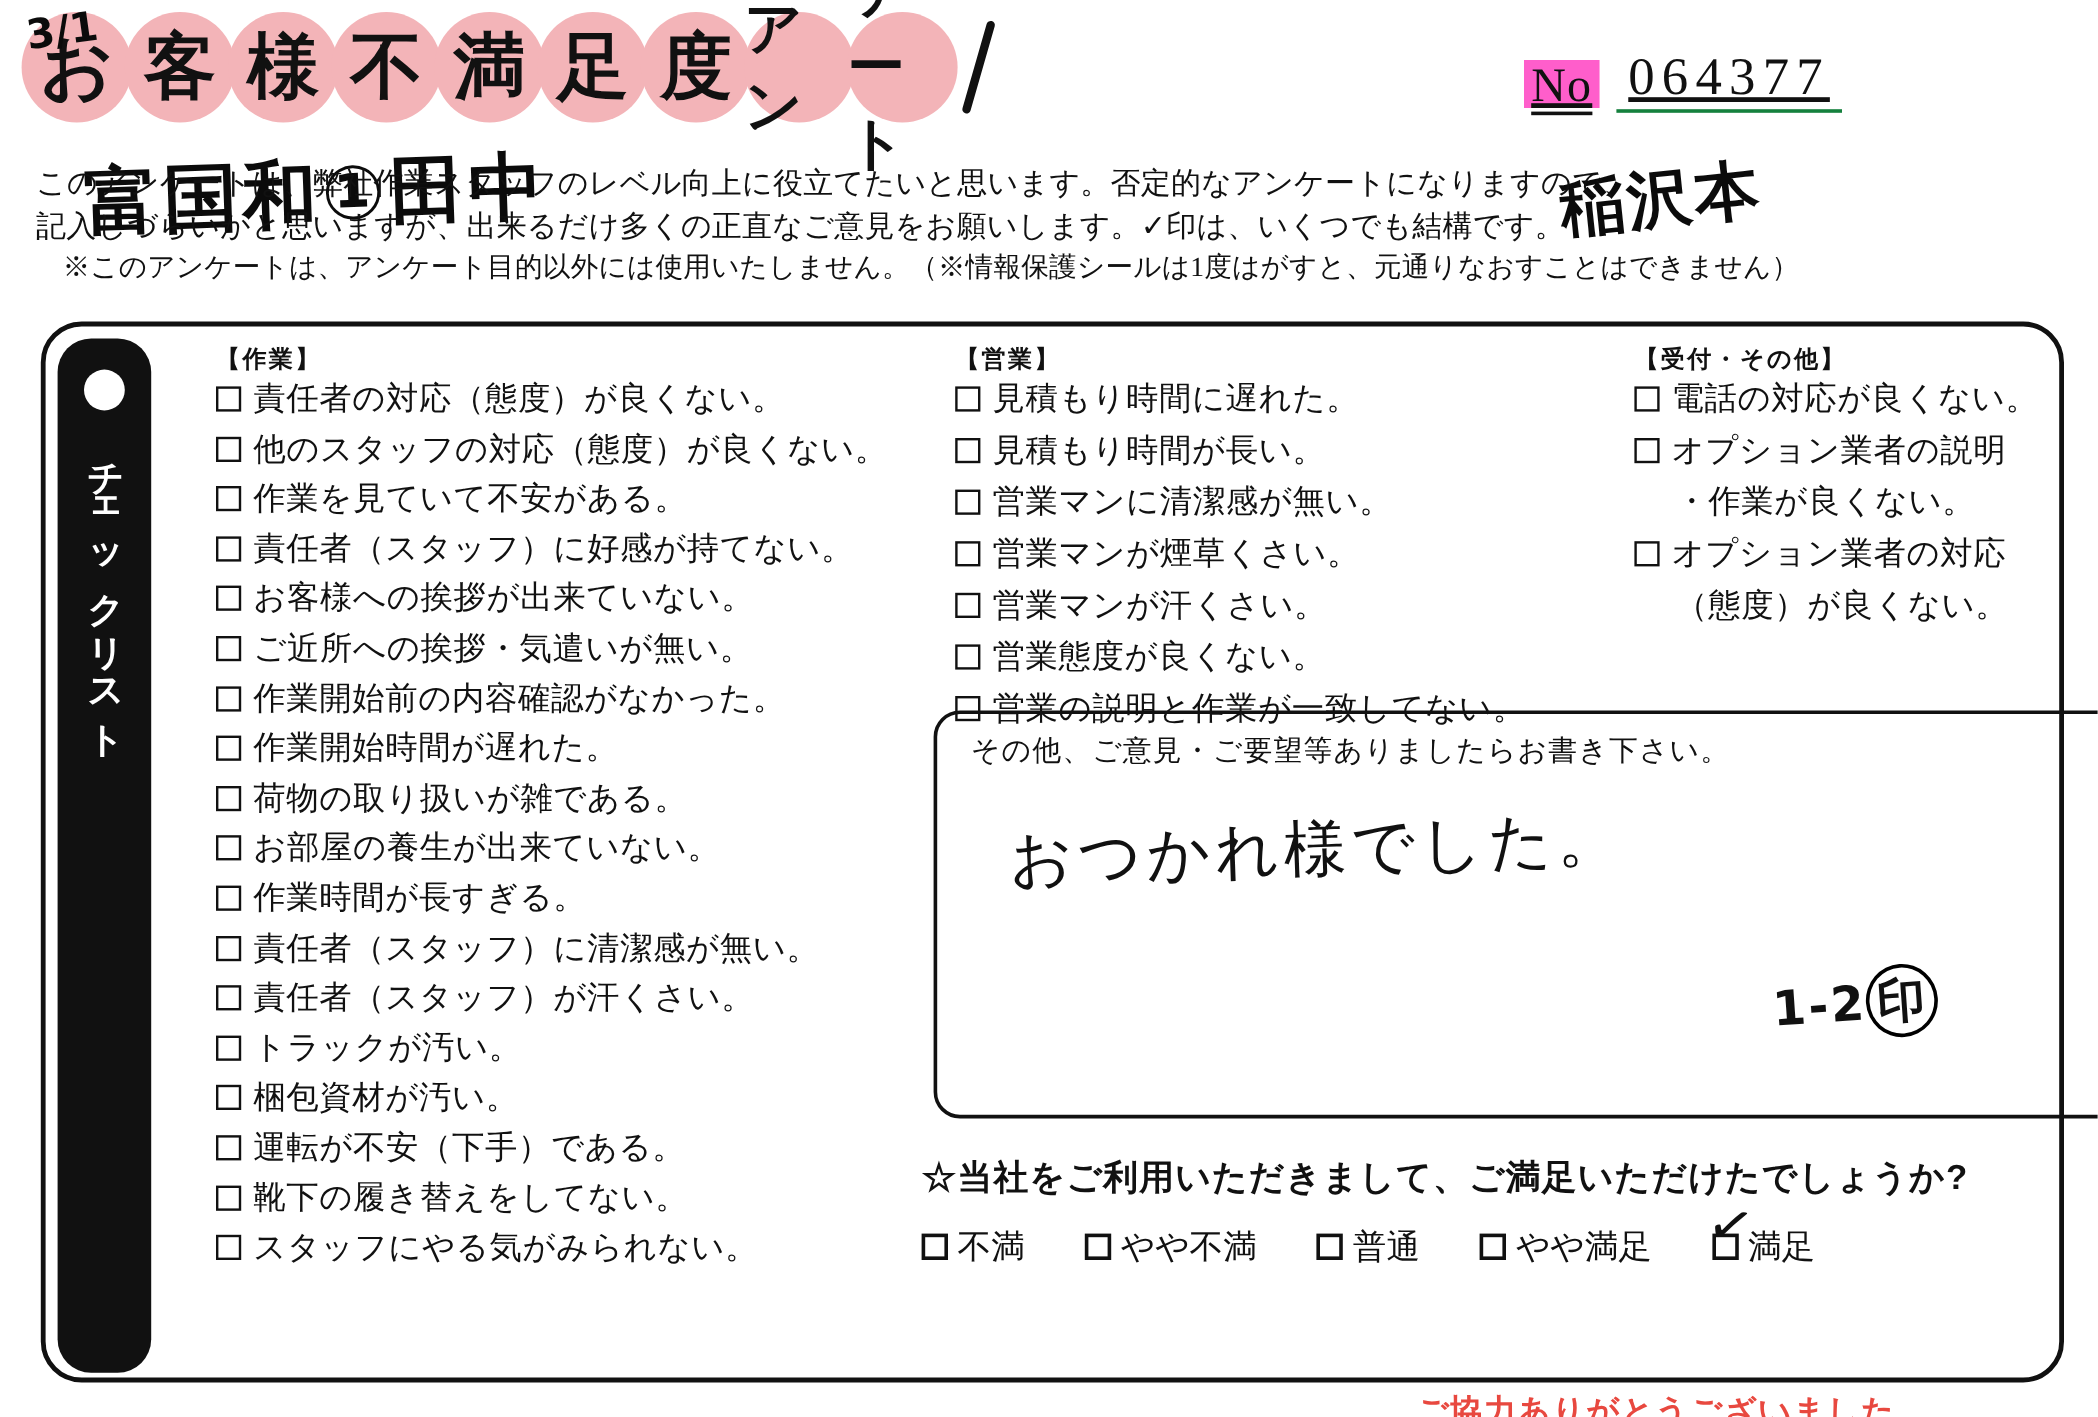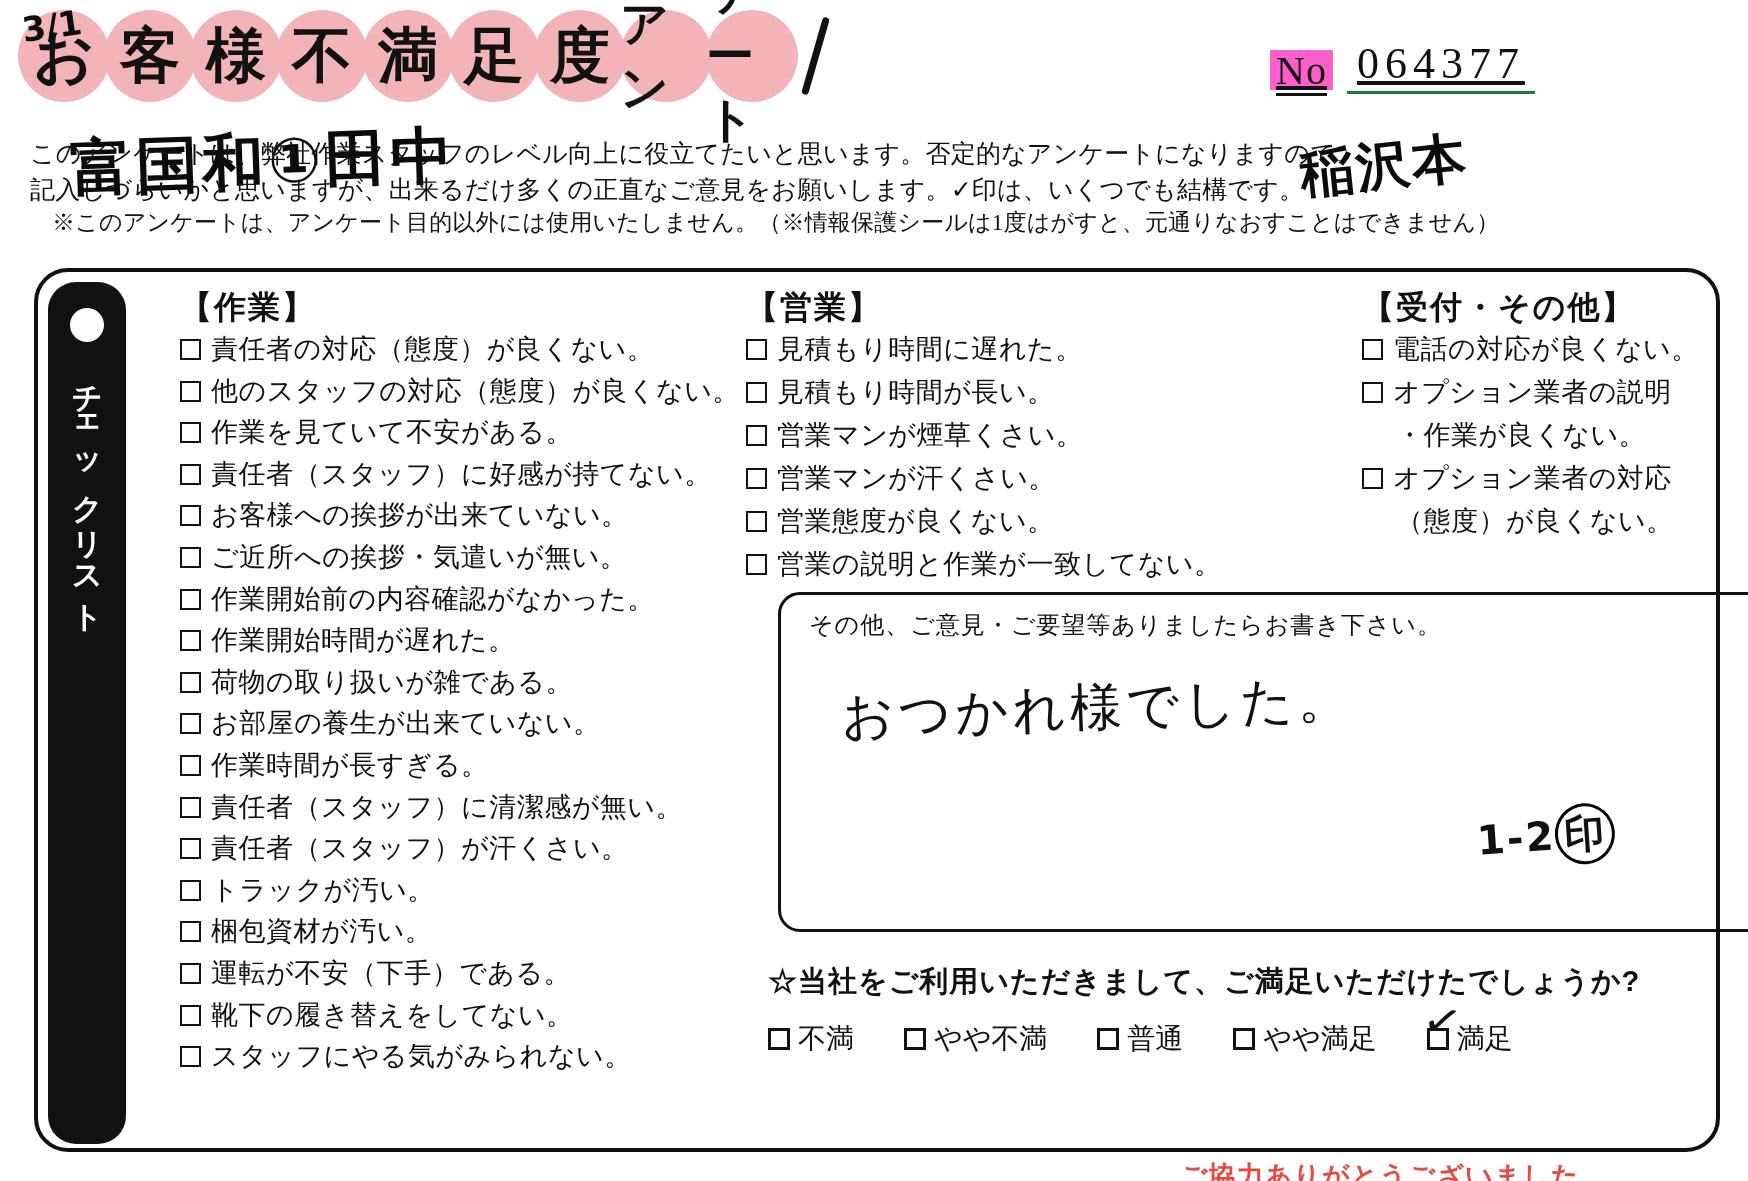--- a/index.html
+++ b/index.html
@@ -165,32 +165,32 @@
   }
 
   .cols {
     position: absolute;
     left: 104px;
     top: 14px;
     right: 14px;
     bottom: 14px;
   }
   .col-head {
-    font-size: 32px;
+    font-size: 20px;
     font-weight: bold;
     letter-spacing: 2px;
     margin-bottom: 6px;
     font-family: "Liberation Sans", sans-serif;
   }
   .col {
     position: absolute;
     top: 0;
   }
   .col-work { left: 38px; width: 560px; }
-  .col-sales { left: 604px; width: 560px; }
+  .col-sales { left: 654px; width: 560px; }
   .col-recv { left: 1220px; width: 420px; }
 
   .chk {
     font-size: 27px;
     line-height: 1.0;
     margin: 0 0 14.6px 0;
     letter-spacing: 0.5px;
     white-space: nowrap;
     font-family: "Liberation Sans", sans-serif;
   }
@@ -361,20 +361,21 @@
       <div class="chk"><span class="box"></span><span>梱包資材が汚い。</span></div>
       <div class="chk"><span class="box"></span><span>運転が不安（下手）である。</span></div>
       <div class="chk"><span class="box"></span><span>靴下の履き替えをしてない。</span></div>
       <div class="chk"><span class="box"></span><span>スタッフにやる気がみられない。</span></div>
     </div>
 
     <div class="col col-sales">
       <div class="col-head">【営業】</div>
       <div class="chk"><span class="box"></span><span>見積もり時間に遅れた。</span></div>
       <div class="chk"><span class="box"></span><span>見積もり時間が長い。</span></div>
+      <div class="chk"><span class="box"></span><span>営業マンに清潔感が無い。</span></div>
       <div class="chk"><span class="box"></span><span>営業マンが煙草くさい。</span></div>
       <div class="chk"><span class="box"></span><span>営業マンが汗くさい。</span></div>
       <div class="chk"><span class="box"></span><span>営業態度が良くない。</span></div>
       <div class="chk"><span class="box"></span><span>営業の説明と作業が一致してない。</span></div>
     </div>
 
     <div class="col col-recv">
       <div class="col-head">【受付・その他】</div>
       <div class="chk"><span class="box"></span><span>電話の対応が良くない。</span></div>
       <div class="chk"><span class="box"></span><span>オプション業者の説明</span></div>

